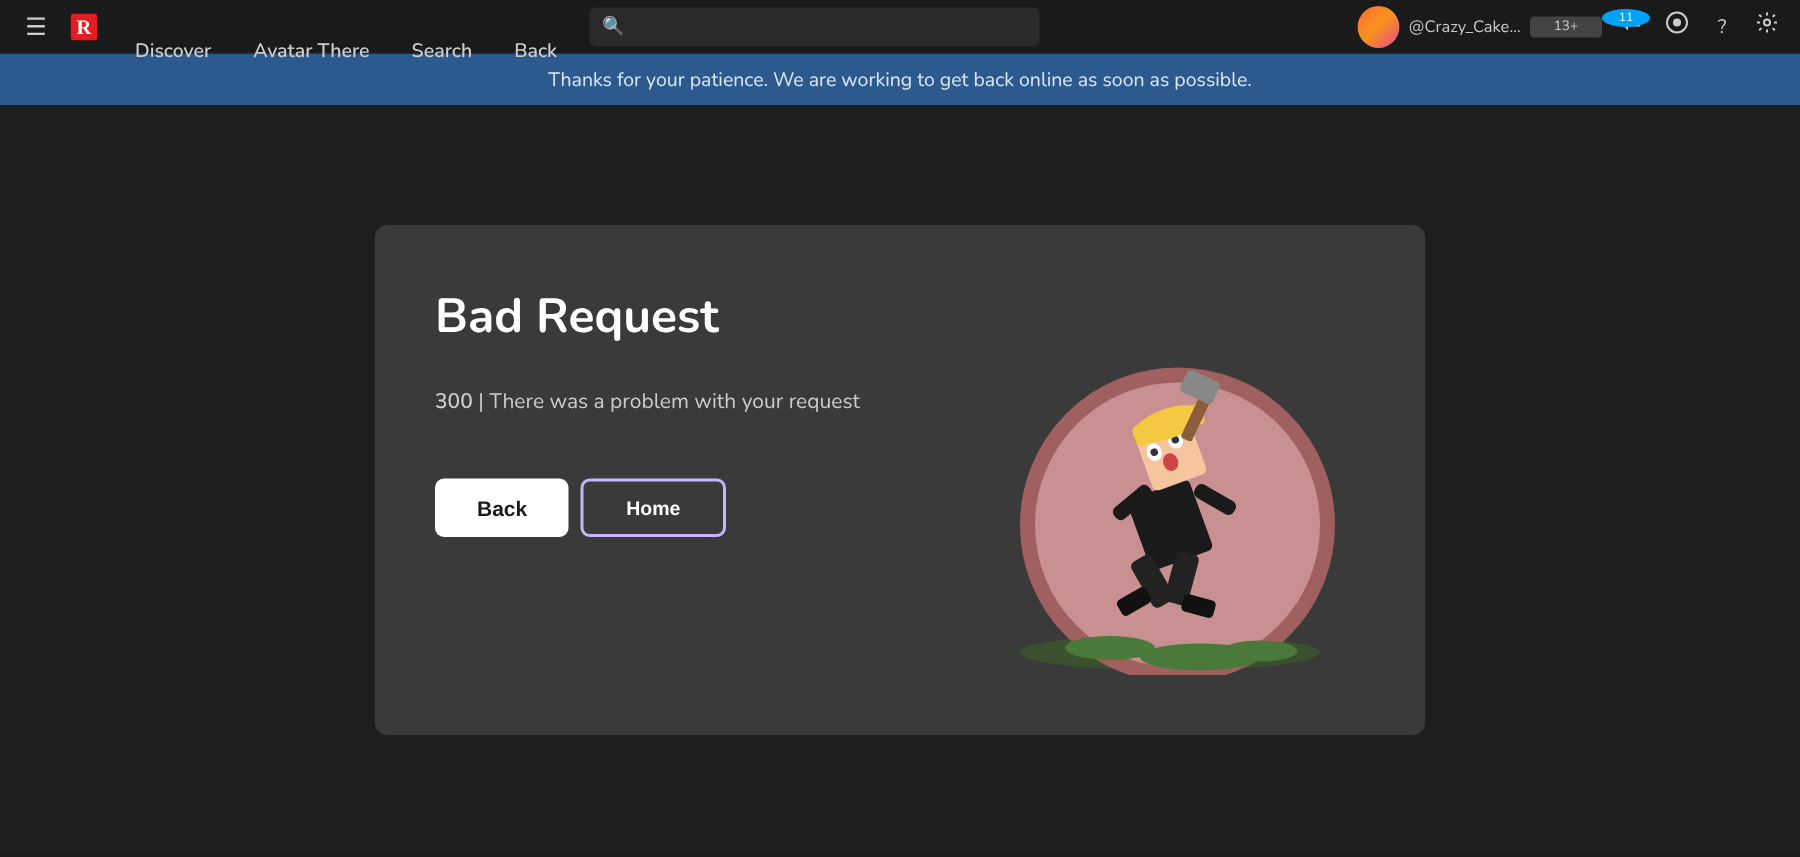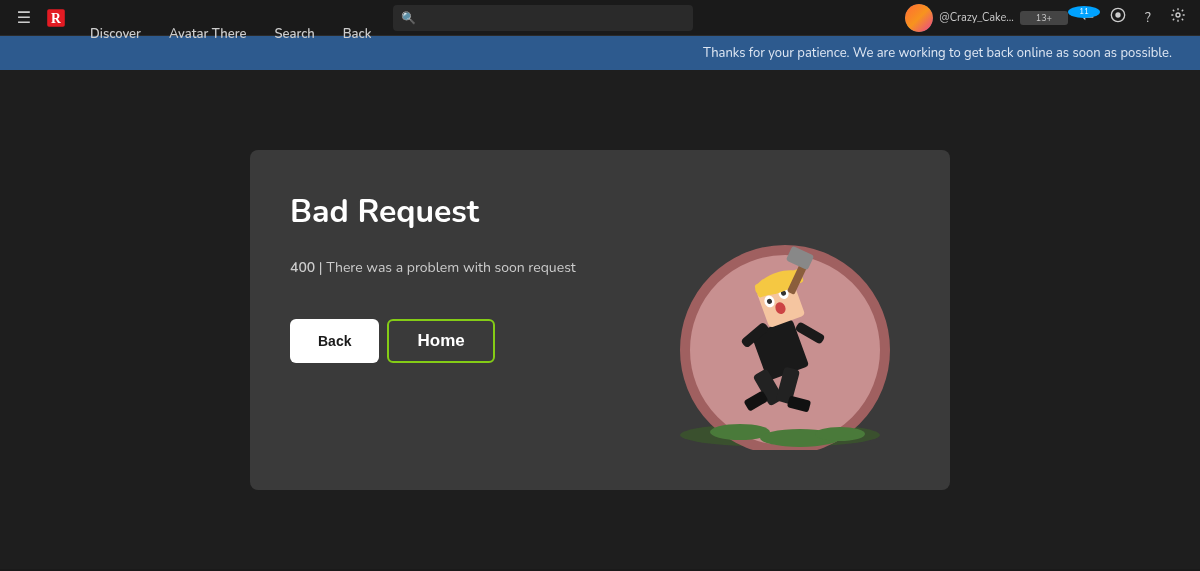--- a/index.html
+++ b/index.html
@@ -147,21 +147,21 @@
       width: 32px;
       height: 12px;
       display: flex;
       align-items: center;
       justify-content: center;
     }
 
     
     .banner {
       background: #2d5a8e;
-      text-align: right;
+      text-align: center;
       padding: 8px 28px;
       font-size: 13px;
       color: #e0e8f4;
       line-height: 1.4;
     }
 
     
     .main {
       background: #1e1e1e;
       height: calc(571px - 36px - 36px);
@@ -214,24 +214,24 @@
       border: none;
       border-radius: 6px;
       padding: 10px 28px;
       font-size: 14px;
       font-weight: 600;
       cursor: pointer;
     }
     .btn-home {
       background: transparent;
       color: #fff;
-      border: 2px solid #84cc16;
+      border: 2px solid #c4b5fd;
       border-radius: 6px;
       padding: 10px 28px;
-      font-size: 17px;
+      font-size: 13px;
       font-weight: 600;
       cursor: pointer;
     }
   </style>
 </head>
 <body>
 
 <nav class="navbar">
   <div class="nav-hamburger">
     <span>☰</span>
@@ -292,21 +292,21 @@
 </nav>
 
 <div class="banner">
   <span>Thanks for your patience. We are working to get back online as soon as possible.</span>
 </div>
 
 <div class="main">
   <div class="error-card">
     <h1 class="error-title">Bad Request</h1>
     <p class="error-code-msg">
-      <span class="error-code">400</span><span> | </span><span>There was a problem with soon request</span>
+      <span class="error-code">300</span><span> | </span><span>There was a problem with your request</span>
     </p>
 
     <div class="error-illustration">
       <svg width="260" height="280" viewBox="0 0 260 280">
 
         <ellipse cx="140" cy="265" rx="100" ry="12" fill="#3a5a2a" opacity="0.7"></ellipse>
 
         <circle cx="145" cy="180" r="100" fill="#c89090" stroke="#a06060" stroke-width="10"></circle>
 
         <rect x="118" y="155" width="44" height="50" rx="4" fill="#1a1a1a" transform="rotate(-20, 140, 180)"></rect>

